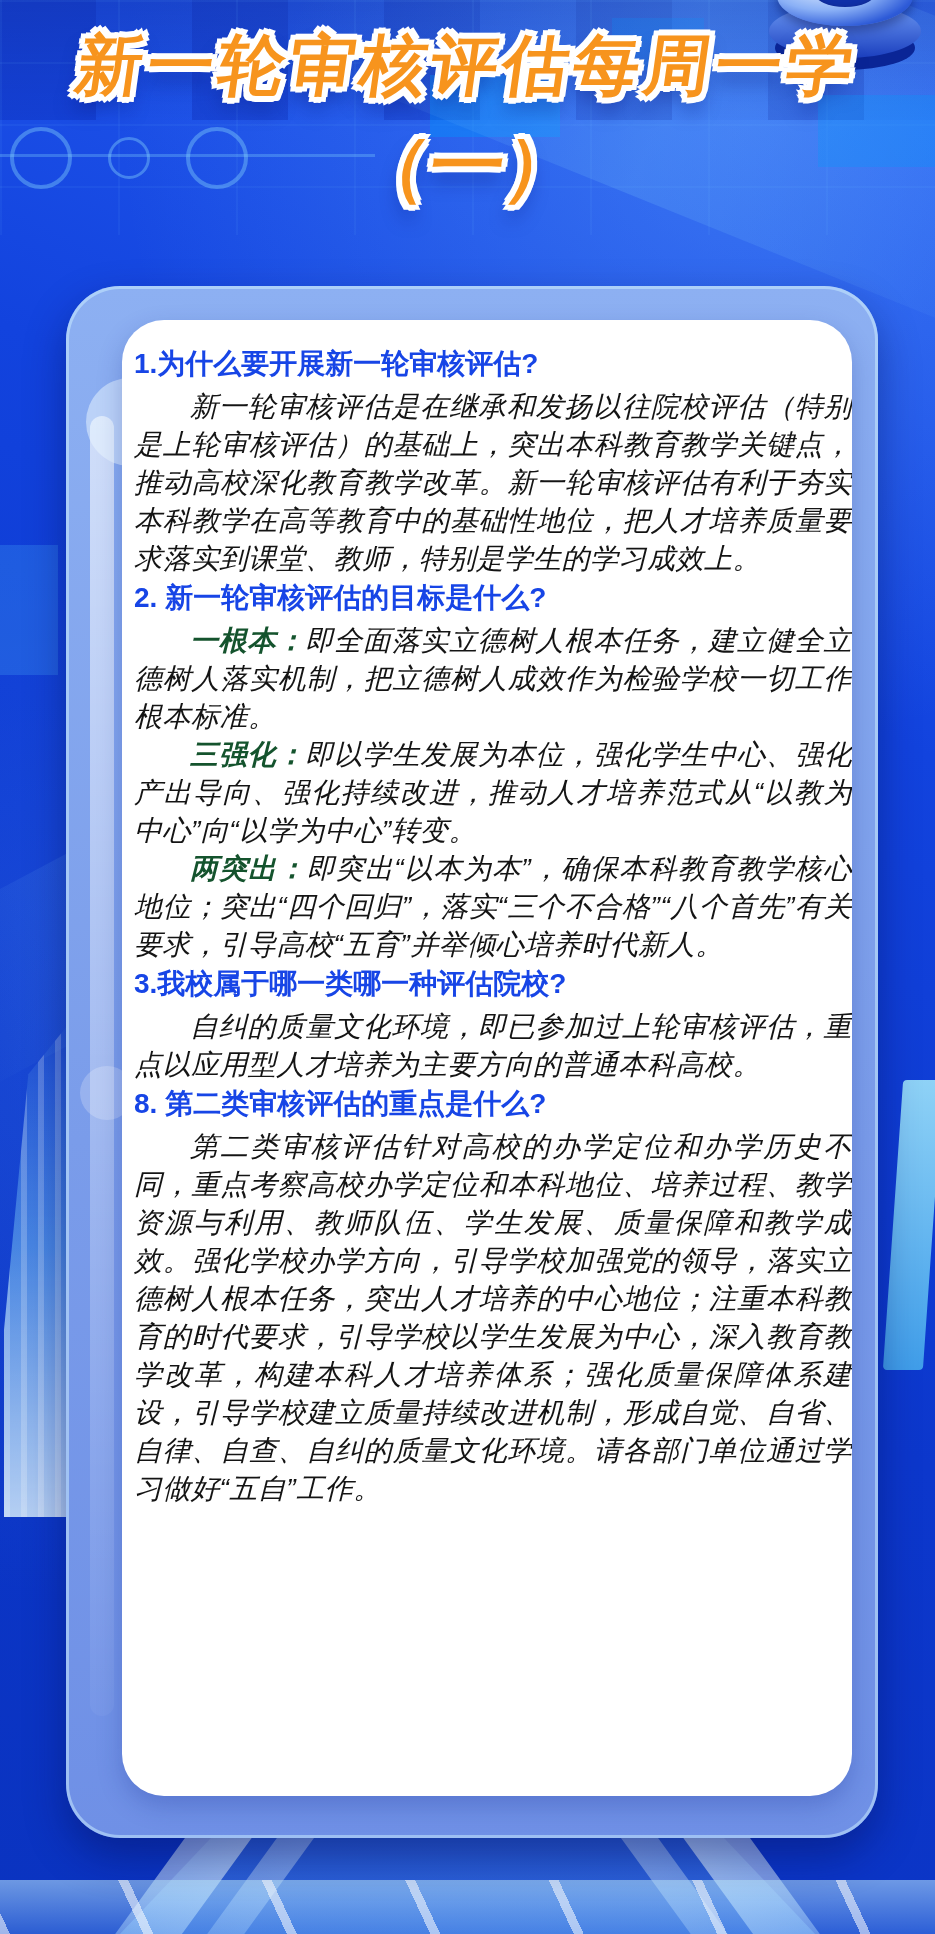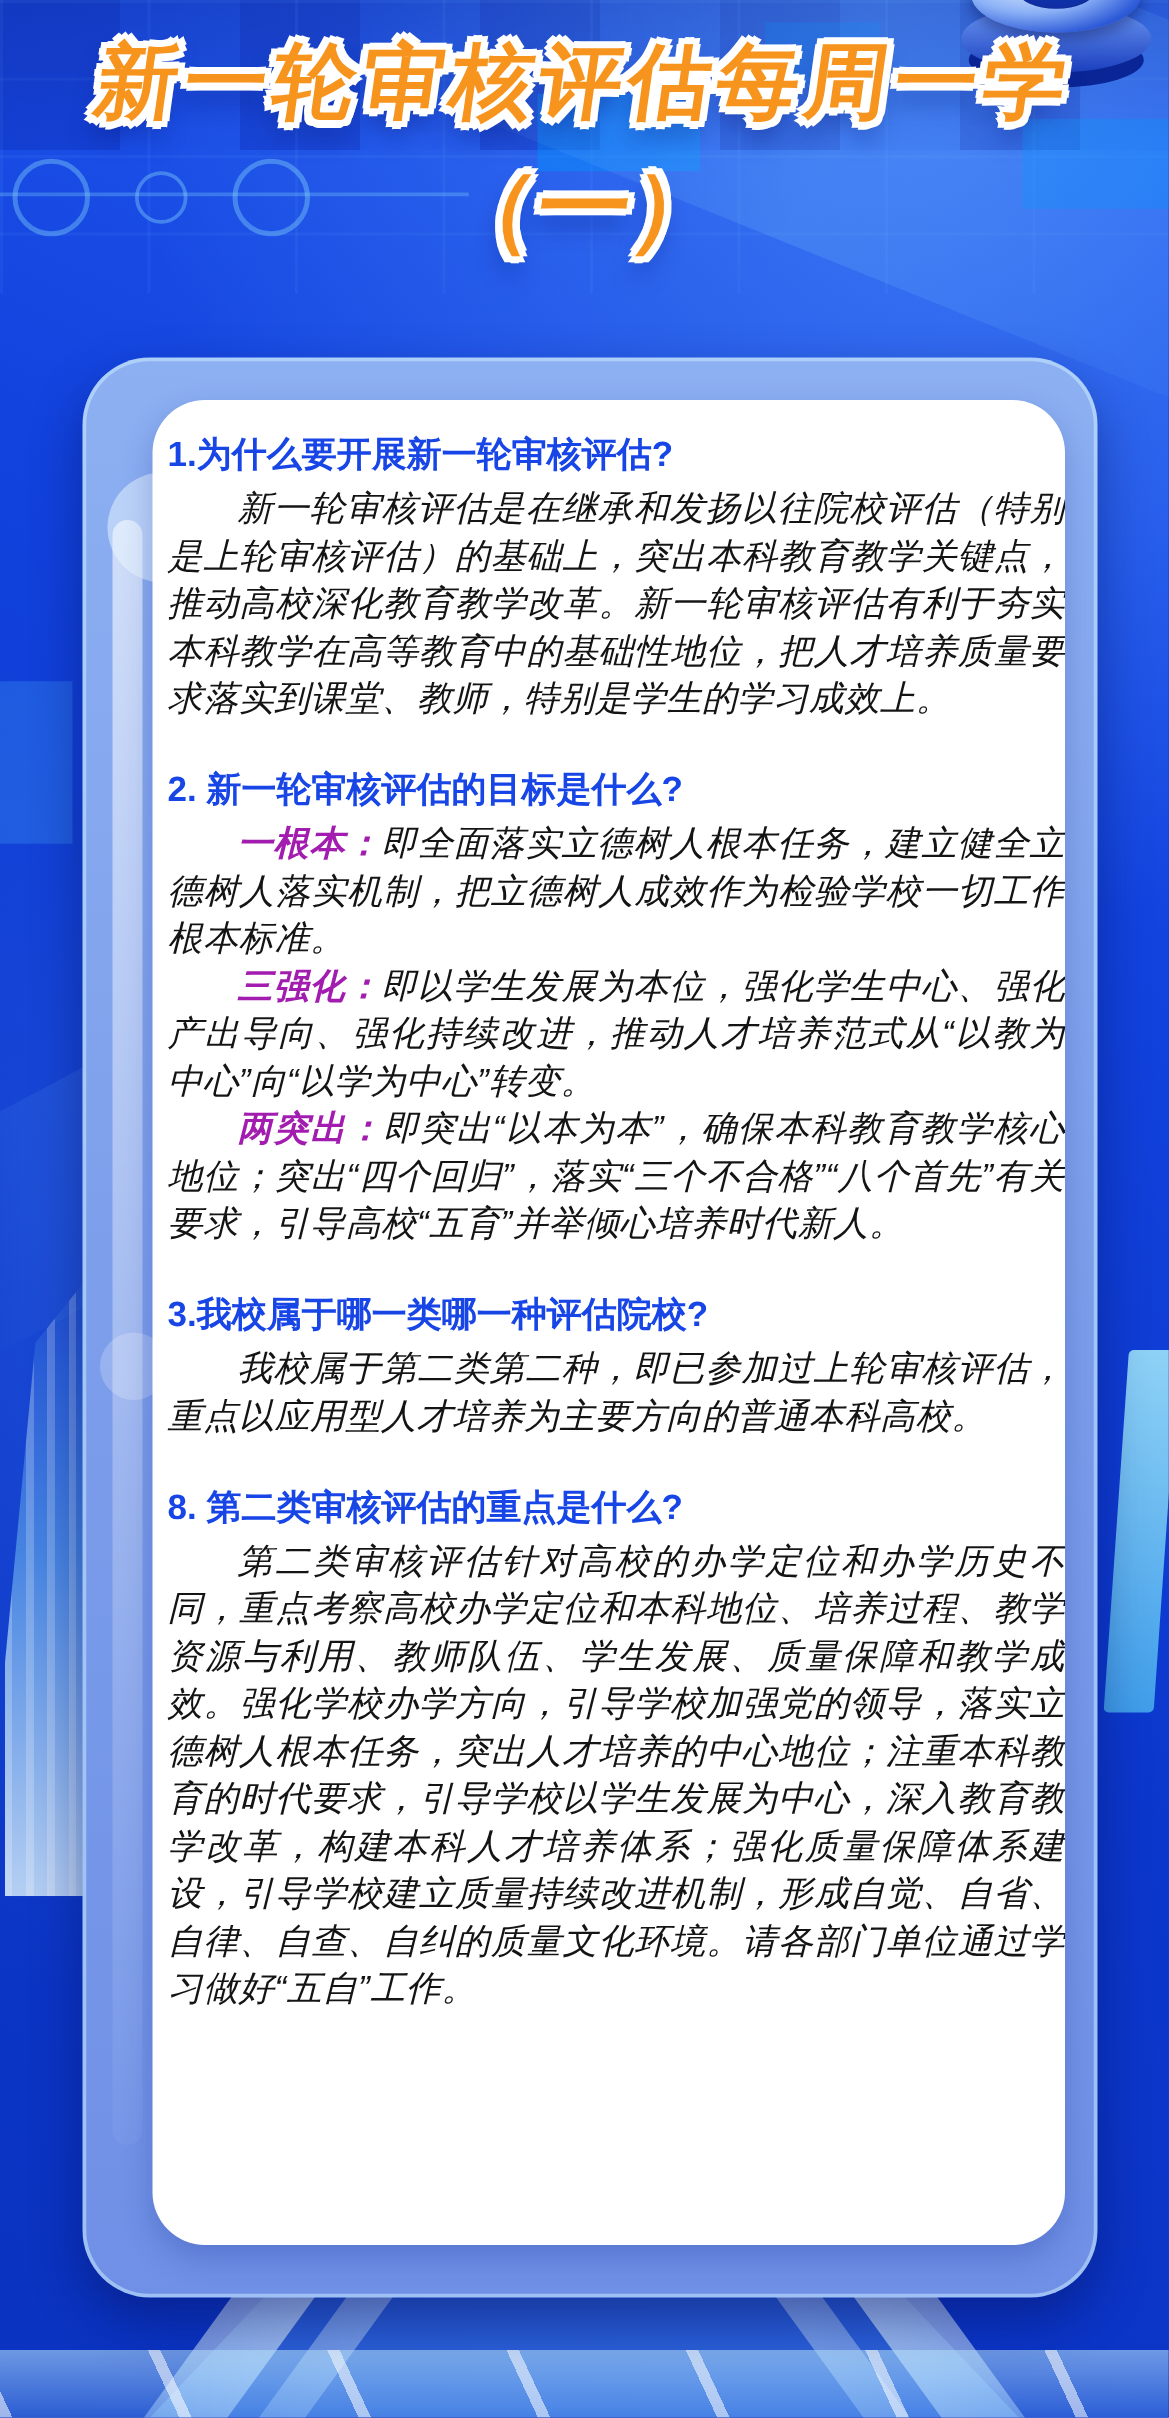--- a/index.html
+++ b/index.html
@@ -81,25 +81,25 @@
     background:linear-gradient(180deg,#8db0f2 0%,#7a9cea 55%,#6f90e6 100%);
     box-shadow:inset 0 0 0 3px rgba(205,240,255,.5),0 18px 40px rgba(5,15,90,.45);}
   .edge-glow{left:24px;top:130px;width:24px;height:1300px;border-radius:20px;opacity:.8;
     background:linear-gradient(180deg,rgba(255,255,255,.75),rgba(255,255,255,.05));}
   .bubble1{left:20px;top:92px;width:88px;height:88px;border-radius:50%;background:rgba(236,248,255,.5);}
   .bubble2{left:14px;top:780px;width:54px;height:54px;border-radius:50%;background:rgba(255,255,255,.22);}
   .card-inner{left:56px;top:34px;width:730px;height:1476px;border-radius:42px;background:#fff;
     padding:24px 0 0 12px;box-shadow:0 10px 24px rgba(20,40,140,.25);overflow:hidden;}
 
   
-  .qa-section + .qa-section{margin-top:34px;}
+  .qa-section + .qa-section{}
   .qa-question{margin:0 0 4px 0;font-size:28px;font-weight:700;color:#1745E6;line-height:40px;}
   .qa-para{margin:0;font-size:28px;line-height:38px;color:#141414;text-indent:2em;
     letter-spacing:.5px;text-align:justify;font-style:italic;}
-  .lead{color:#a21caf;font-weight:700;}
+  .lead{color:#14532d;font-weight:700;}
 </style>
 </head>
 <body>
 
 <div class="page">
 
   <div class="abs bg-base"></div>
   <div class="abs top-band"></div>
   <div class="abs sq-grid"></div>
   <div class="abs cyan-rect-1"></div>
@@ -150,21 +150,21 @@
 
   <section class="qa-section">
     <h2 class="qa-question">2. 新一轮审核评估的目标是什么?</h2>
   <p class="qa-para"><span class="lead">一根本：</span>即全面落实立德树人根本任务，建立健全立德树人落实机制，把立德树人成效作为检验学校一切工作根本标准。</p>
             <p class="qa-para"><span class="lead">三强化：</span>即以学生发展为本位，强化学生中心、强化产出导向、强化持续改进，推动人才培养范式从“以教为中心”向“以学为中心”转变。</p>
             <p class="qa-para"><span class="lead">两突出：</span>即突出“以本为本”，确保本科教育教学核心地位；突出“四个回归”，落实“三个不合格”“八个首先”有关要求，引导高校“五育”并举倾心培养时代新人。</p>
           </section>
 
   <section class="qa-section">
     <h2 class="qa-question">3.我校属于哪一类哪一种评估院校?</h2>
-  <p class="qa-para">我校属于第二类第二种，即已参加过上轮审核评估，重点以应用型人才培养为主要方向的普通本科高校。</p>
+  <p class="qa-para">自纠的质量文化环境，即已参加过上轮审核评估，重点以应用型人才培养为主要方向的普通本科高校。</p>
           </section>
 
   <section class="qa-section">
     <h2 class="qa-question">8. 第二类审核评估的重点是什么?</h2>
   <p class="qa-para">第二类审核评估针对高校的办学定位和办学历史不同，重点考察高校办学定位和本科地位、培养过程、教学资源与利用、教师队伍、学生发展、质量保障和教学成效。强化学校办学方向，引导学校加强党的领导，落实立德树人根本任务，突出人才培养的中心地位；注重本科教育的时代要求，引导学校以学生发展为中心，深入教育教学改革，构建本科人才培养体系；强化质量保障体系建设，引导学校建立质量持续改进机制，形成自觉、自省、自律、自查、自纠的质量文化环境。请各部门单位通过学习做好“五自”工作。</p>
           </section>
 </div>
     </div>
   </div>
 

